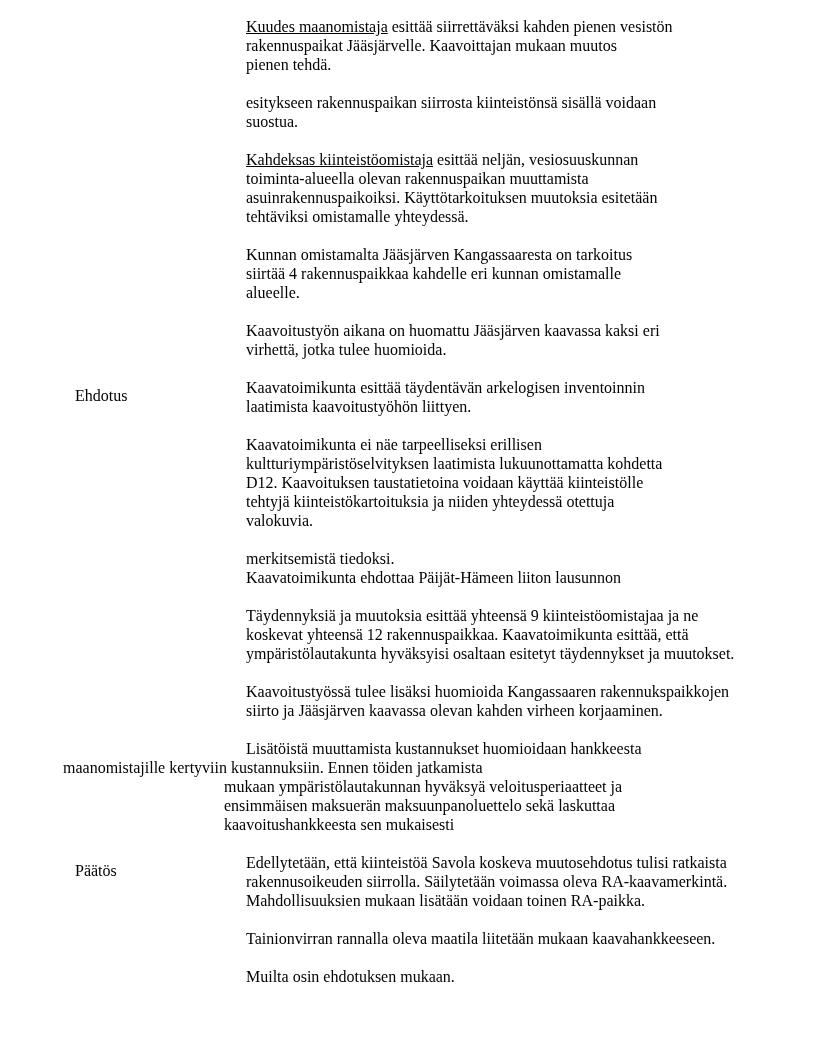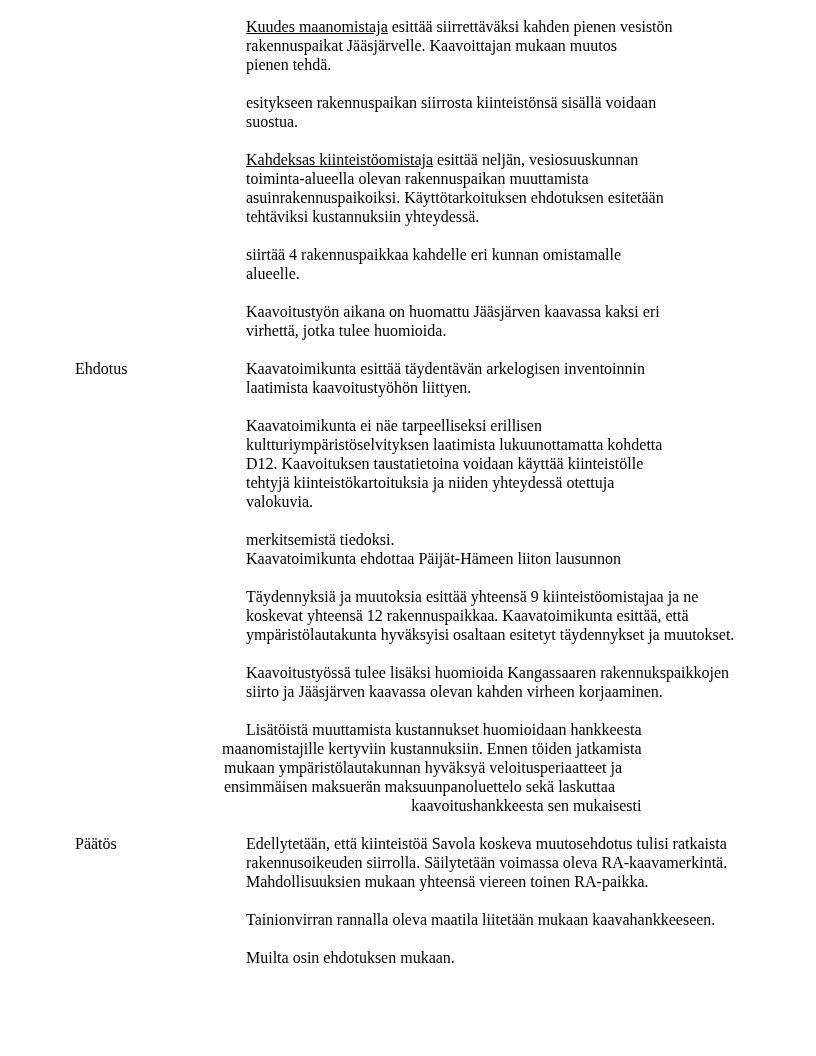--- a/index.html
+++ b/index.html
@@ -22,20 +22,21 @@
   }
   .row {
     display: flex;
     align-items: flex-start;
     margin-bottom: 19px;
   }
   .label-col {
     flex: 0 0 171px;
     width: 171px;
     white-space: pre;
+    margin-top: 8px;
   }
   .para-col {
     flex: 0 0 auto;
   }
   .line {
     white-space: pre;
   }
   .u {
     text-decoration: underline;
   }
@@ -58,27 +59,28 @@
         <div class="para-col">
           <div class="line"><span>esitykseen rakennuspaikan siirrosta kiinteistönsä sisällä voidaan</span></div>
           <div class="line"><span>suostua.</span></div>
         </div>
       </div>
       <div class="row">
         <div class="label-col"></div>
         <div class="para-col">
           <div class="line"><span class="u">Kahdeksas kiinteistöomistaja</span><span> esittää neljän, vesiosuuskunnan</span></div>
           <div class="line"><span>toiminta-alueella olevan rakennuspaikan muuttamista</span></div>
-          <div class="line"><span>asuinrakennuspaikoiksi. Käyttötarkoituksen ehdotuksen esitetään</span></div>
-          <div class="line"><span>tehtäviksi kustannuksiin yhteydessä.</span></div>
+          <div class="line"><span>asuinrakennuspaikoiksi. Käyttötarkoituksen muutoksia esitetään</span></div>
+          <div class="line"><span>tehtäviksi omistamalle yhteydessä.</span></div>
         </div>
       </div>
       <div class="row">
         <div class="label-col"></div>
         <div class="para-col">
+          <div class="line"><span>Kunnan omistamalta Jääsjärven Kangassaaresta on tarkoitus</span></div>
           <div class="line"><span>siirtää 4 rakennuspaikkaa kahdelle eri kunnan omistamalle</span></div>
           <div class="line"><span>alueelle.</span></div>
         </div>
       </div>
       <div class="row">
         <div class="label-col"></div>
         <div class="para-col">
           <div class="line"><span>Kaavoitustyön aikana on huomattu Jääsjärven kaavassa kaksi eri</span></div>
           <div class="line"><span>virhettä, jotka tulee huomioida.</span></div>
         </div>
@@ -119,32 +121,32 @@
         <div class="label-col"></div>
         <div class="para-col">
           <div class="line"><span>Kaavoitustyössä tulee lisäksi huomioida Kangassaaren rakennukspaikkojen</span></div>
           <div class="line"><span>siirto ja Jääsjärven kaavassa olevan kahden virheen korjaaminen.</span></div>
         </div>
       </div>
       <div class="row">
         <div class="label-col"></div>
         <div class="para-col">
           <div class="line"><span>Lisätöistä muuttamista kustannukset huomioidaan hankkeesta</span></div>
-          <div class="line" style="margin-left: -183px; text-align: right;"><span>maanomistajille kertyviin kustannuksiin. Ennen töiden jatkamista</span></div>
+          <div class="line" style="margin-left: -183px;"><span>maanomistajille kertyviin kustannuksiin. Ennen töiden jatkamista</span></div>
           <div class="line" style="margin-left: -22px;"><span>mukaan ympäristölautakunnan hyväksyä veloitusperiaatteet ja</span></div>
           <div class="line" style="margin-left: -22px;"><span>ensimmäisen maksuerän maksuunpanoluettelo sekä laskuttaa</span></div>
-          <div class="line" style="margin-left: -22px; text-align: right;"><span>kaavoitushankkeesta sen mukaisesti</span></div>
+          <div class="line" style="margin-left: -22px;"><span>kaavoitushankkeesta sen mukaisesti</span></div>
         </div>
       </div>
       <div class="row">
         <div class="label-col">Päätös</div>
         <div class="para-col">
           <div class="line"><span>Edellytetään, että kiinteistöä Savola koskeva muutosehdotus tulisi ratkaista</span></div>
           <div class="line"><span>rakennusoikeuden siirrolla. Säilytetään voimassa oleva RA-kaavamerkintä.</span></div>
-          <div class="line"><span>Mahdollisuuksien mukaan yhteensä viereen toinen RA-paikka.</span></div>
+          <div class="line"><span>Mahdollisuuksien mukaan lisätään voidaan toinen RA-paikka.</span></div>
         </div>
       </div>
       <div class="row">
         <div class="label-col"></div>
         <div class="para-col">
           <div class="line"><span>Tainionvirran rannalla oleva maatila liitetään mukaan kaavahankkeeseen.</span></div>
         </div>
       </div>
       <div class="row">
         <div class="label-col"></div>

